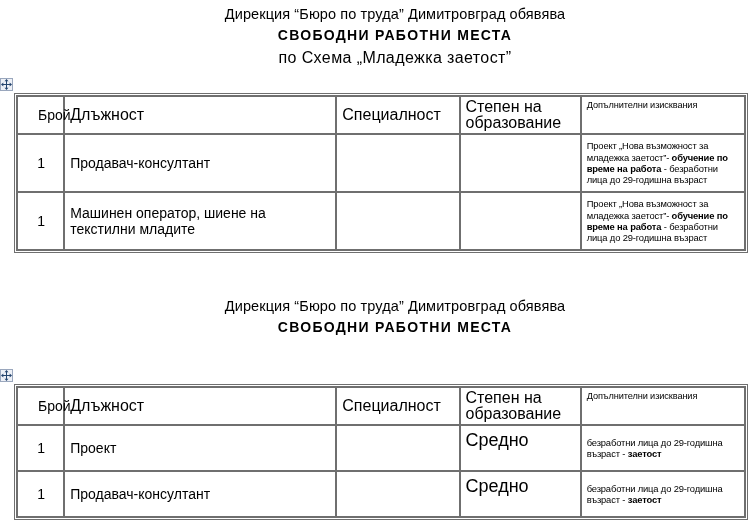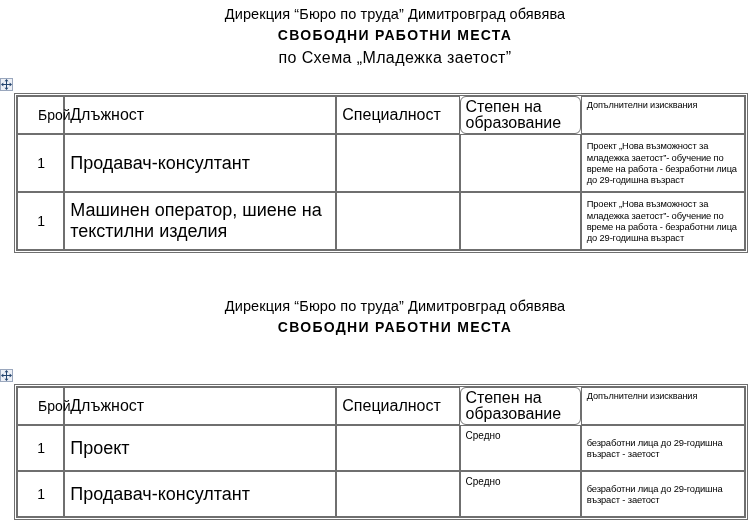--- a/index.html
+++ b/index.html
@@ -61,42 +61,42 @@
     box-sizing:border-box;
     vertical-align:middle;
     padding:2px 4px 2px 5px;
     background:#ffffff;
   }
   
   table.vac tr td{ }
   table.vac tr + tr td{ }
 
   .c-broi{width:46px;text-align:center;font-size:14px;}
-  .c-dlaj{width:265px;font-size:18px;}
+  .c-dlaj{width:265px;font-size:14px;}
   .c-spec{width:120px;font-size:14px;}
-  .c-step{width:118px;font-size:10px;}
+  .c-step{width:118px;font-size:18px;}
   .c-dop{width:160px;}
 
   td.hdr{font-size:16px;}
   td.hdr.c-broi{font-size:14px;padding-left:20px;}
   td.hdr.c-dop{
     font-size:9.2px;
     vertical-align:top;
     padding-top:3px;
     letter-spacing:-.1px;
   }
   td.c-dop{
     font-size:9.4px;
     line-height:11.3px;
     vertical-align:top;
     padding-top:3px;
     letter-spacing:-.15px;
   }
-  td.c-dop b{font-weight:normal;}
-  .two-line{line-height:16px;border-radius:6px;}
+  td.c-dop b{font-weight:bold;}
+  .two-line{line-height:16px;}
 </style>
 </head>
 <body>
 
 <div class="page">
 
   <div class="heading-block" style="position:absolute;left:0;top:5px;width:750px;">
     <div class="h-line1">Дирекция “Бюро по труда” Димитровград  обявява</div>
     <div class="h-line2">СВОБОДНИ РАБОТНИ МЕСТА</div>
     <div class="h-line3">по Схема „Младежка заетост”</div>
@@ -130,21 +130,21 @@
       <tr style="height:58px;">
         <td class="c-broi">1</td>
         <td class="c-dlaj">Продавач-консултант</td>
         <td class="c-spec"></td>
         <td class="c-step"></td>
         <td class="c-dop"><span>Проект „Нова възможност за младежка заетост”- </span><b>обучение по време на работа</b><span> - безработни лица до 29-годишна възраст</span></td>
       </tr>
 
       <tr style="height:58px;">
         <td class="c-broi">1</td>
-        <td class="c-dlaj">Машинен оператор, шиене на текстилни изделия</td>
+        <td class="c-dlaj">Машинен оператор, шиене на текстилни младите</td>
         <td class="c-spec"></td>
         <td class="c-step"></td>
         <td class="c-dop"><span>Проект „Нова възможност за младежка заетост”- </span><b>обучение по време на работа</b><span> - безработни лица до 29-годишна възраст</span></td>
       </tr>
     </tbody>
   </table>
 
   <div class="heading-block" style="position:absolute;left:0;top:297px;width:750px;">
     <div class="h-line1">Дирекция “Бюро по труда” Димитровград  обявява</div>
     <div class="h-line2">СВОБОДНИ РАБОТНИ МЕСТА</div>

